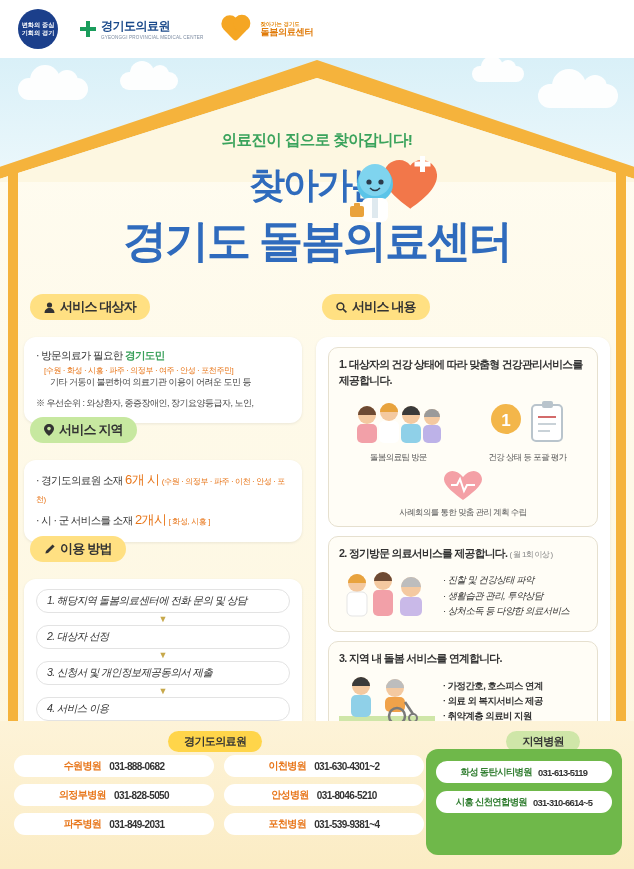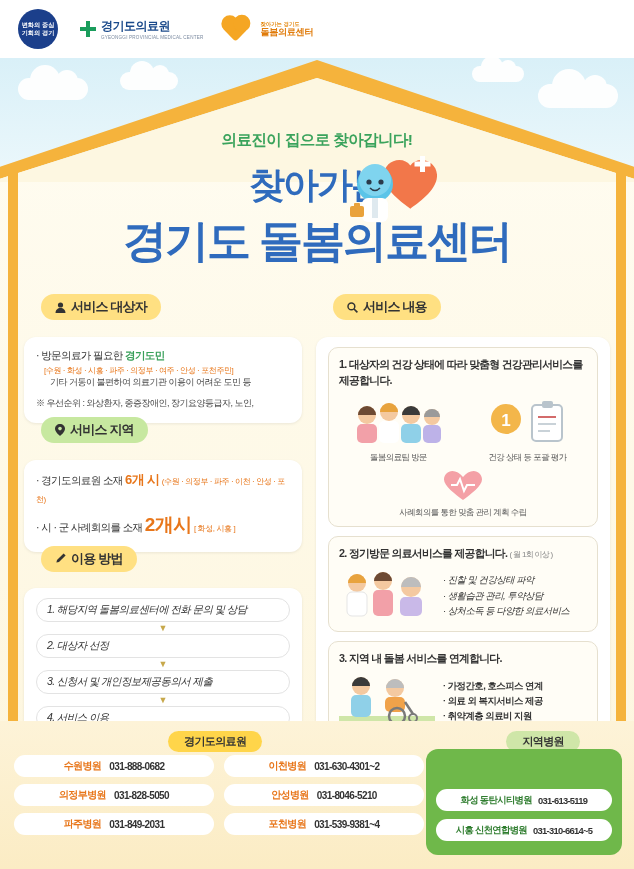--- a/index.html
+++ b/index.html
@@ -109,27 +109,27 @@
 
   .card {
     background:#ffffff; border-radius:12px; padding:10px 12px 12px;
     box-shadow:0 1px 3px rgba(0,0,0,.08);
     margin-bottom:10px;
   }
   .chip {
     display:inline-flex; align-items:center; gap:5px;
     background:#ffe082; border-radius:14px; padding:4px 14px;
     font-size:13px; font-weight:bold; color:#333; letter-spacing:-0.8px;
-    position:relative; top:-20px; left:17px; margin-bottom:-14px;
+    position:relative; top:-20px; left:6px; margin-bottom:-14px;
   }
   .chip.green { background:#c7e8a0; }
   .card-wrap { position:relative; margin-top:14px; }
 
   .bullet { font-size:10.5px; color:#333; line-height:1.55; letter-spacing:-0.6px; }
-  .hl-orange { color:#e8761a; font-weight:bold; }
+  .hl-orange { color:#e8761a; font-weight:normal; }
   .hl-green { color:#39a05a; font-weight:bold; }
   .sub-note { font-size:8px; color:#e8761a; letter-spacing:-0.4px; }
   .note-small { font-size:9px; color:#444; letter-spacing:-0.5px; line-height:1.5; }
 
   .step {
     border:1px solid #e3e3e3; border-radius:13px; padding:4px 10px;
     font-size:10.5px; color:#333; letter-spacing:-0.6px; margin-bottom:6px; background:#fff;font-style:italic;
   }
   .arrow-d { text-align:center; color:#c7a84b; font-size:9px; line-height:6px; margin:-3px 0 3px; }
 
@@ -160,21 +160,21 @@
   }
   .hosp-pill {
     background:#fff; border-radius:13px; height:22px;
     display:flex; align-items:center; justify-content:center; gap:8px;
     font-size:10px; letter-spacing:-0.6px;
   }
   .hosp-pill .nm { color:#e8761a; font-weight:bold; }
   .hosp-pill .tel { color:#333; font-weight:bold; }
   .green-panel {
     position:absolute; top:28px; right:12px; width:196px; bottom:14px;
-    background:#6fb84a; border-radius:12px; padding:40px 10px 10px;
+    background:#6fb84a; border-radius:12px; padding:12px 10px 10px;
   }
   .green-panel .gp-pill {
     background:#fff; border-radius:13px; height:22px; margin-bottom:8px;
     display:flex; align-items:center; justify-content:center; gap:6px;
     font-size:9.4px; letter-spacing:-0.7px;
   }
   .green-panel .gp-pill .nm { color:#2f7d2f; font-weight:bold; }
   .green-panel .gp-pill .tel { color:#333; font-weight:bold; }
 </style>
 </head>
@@ -268,21 +268,21 @@
               <circle cx="5" cy="4.6" r="1.8" fill="#c7e8a0"></circle>
             </svg>
           <span>서비스 지역</span>
         </div>
         <div class="card">
           <div class="bullet">
             <span>· 경기도의료원 소재 </span><span class="hl-orange" style="font-size:13px">6개 시</span>
             <span class="sub-note">(수원 · 의정부 · 파주 · 이천 · 안성 · 포천)</span>
           </div>
           <div class="bullet" style="margin-top:4px;">
-            <span>· 시 · 군 사례회의를 소재 </span><span class="hl-orange" style="font-size:19px">2개시</span>
+            <span>· 시 · 군 서비스를 소재 </span><span class="hl-orange" style="font-size:13px">2개시</span>
             <span class="sub-note">[ 화성, 시흥 ]</span>
           </div>
         </div>
       </div>
 
       <div class="card-wrap">
         <div class="chip">
           <svg width="11" height="11" viewBox="0 0 11 11">
               <path d="M8.6 0.4l2 2-6.6 6.6-2.6.6.6-2.6z" fill="#333"></path>
             </svg>

